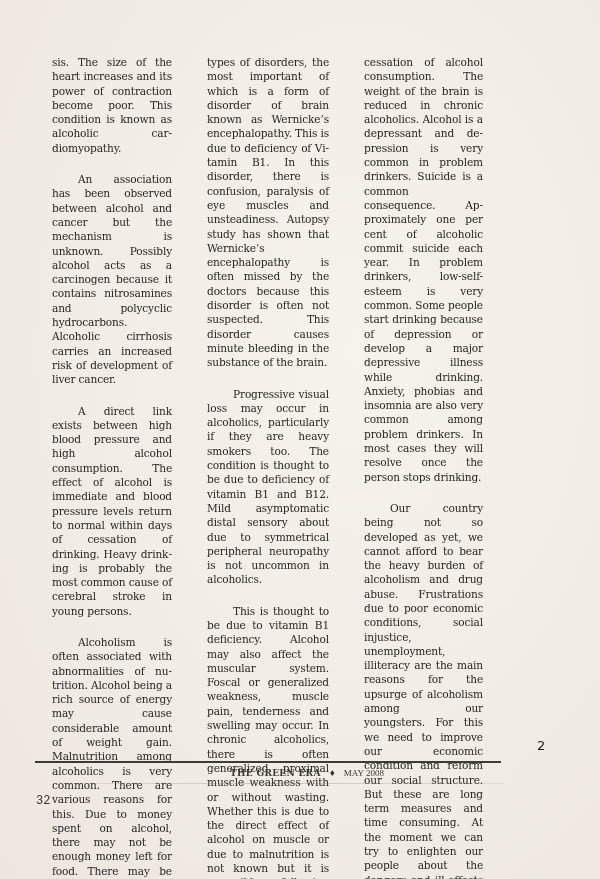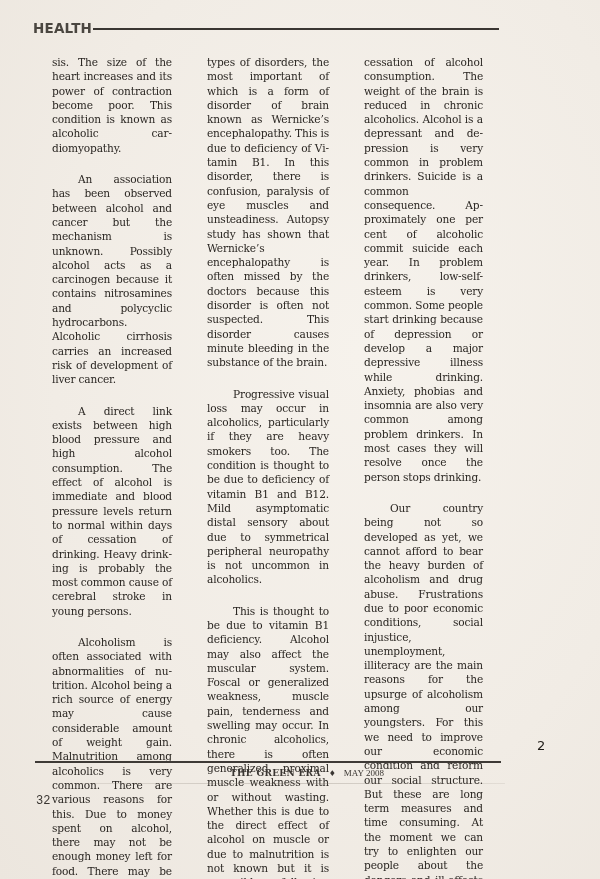--- a/index.html
+++ b/index.html
@@ -63,24 +63,20 @@
   .faint-line {
     position: absolute; left: 75px; top: 783px; width: 430px; height: 1px;
     background: linear-gradient(90deg, rgba(120,110,100,0.15), rgba(120,110,100,0.3), rgba(120,110,100,0.12));
   }
 </style>
 </head>
 <body>
 
 <div class="page">
 
-  <div class="header">
-    <span class="section-label">HEALTH</span>
-    <span class="header-rule"></span>
-  </div>
 
   <div class="columns">
     <div class="col c1">
       <p>sis. The size of the heart in­creases and its power of con­traction become poor. This con­dition is known as alcoholic car­diomyopathy.</p>
       <p class="indent">An association has been observed between alcohol and cancer but the mechanism is unknown. Possibly alcohol acts as a carcinogen because it con­tains nitrosamines and polycy­clic hydrocarbons. Alcoholic cirrhosis carries an increased risk of development of liver cancer.</p>
       <p class="indent">A direct link exists be­tween high blood pressure and high alcohol consumption. The effect of alcohol is immediate and blood pressure levels return to normal within days of cessa­tion of drinking. Heavy drink­ing is probably the most com­mon cause of cerebral stroke in young persons.</p>
       <p class="indent">Alcoholism is often associ­ated with abnormalities of nu­trition. Alcohol being a rich source of energy may cause considerable amount of weight gain. Malnutrition among alco­holics is very common. There are various reasons for this. Due to money spent on alcohol, there may not be enough money left for food. There may be loss of appetite or poor ab­sorption of consumed food. After a heavy bout of drinking, the alcoholic may not be enough money left for food. There may be loss of appetite or poor absorption of con­sumed food. After a heavy bout of drinking, the alcoholic may not care for eating his meal. Al­coholics have been found to have deficiency of Vitamin B1, B6, B12, Vitamin C, D and folic acid. This may lead to various</p>
     </div>
     <div class="col c2">
       <p>types of disorders, the most important of which is a form of disorder of brain known as Wernicke’s encephalopathy. This is due to deficiency of Vi­tamin B1. In this disorder, there is confusion, paralysis of eye muscles and unsteadiness. Au­topsy study has shown that Wernicke’s encephalopathy is often missed by the doctors because this disorder is often not suspected. This disorder causes minute bleeding in the substance of the brain.</p>

